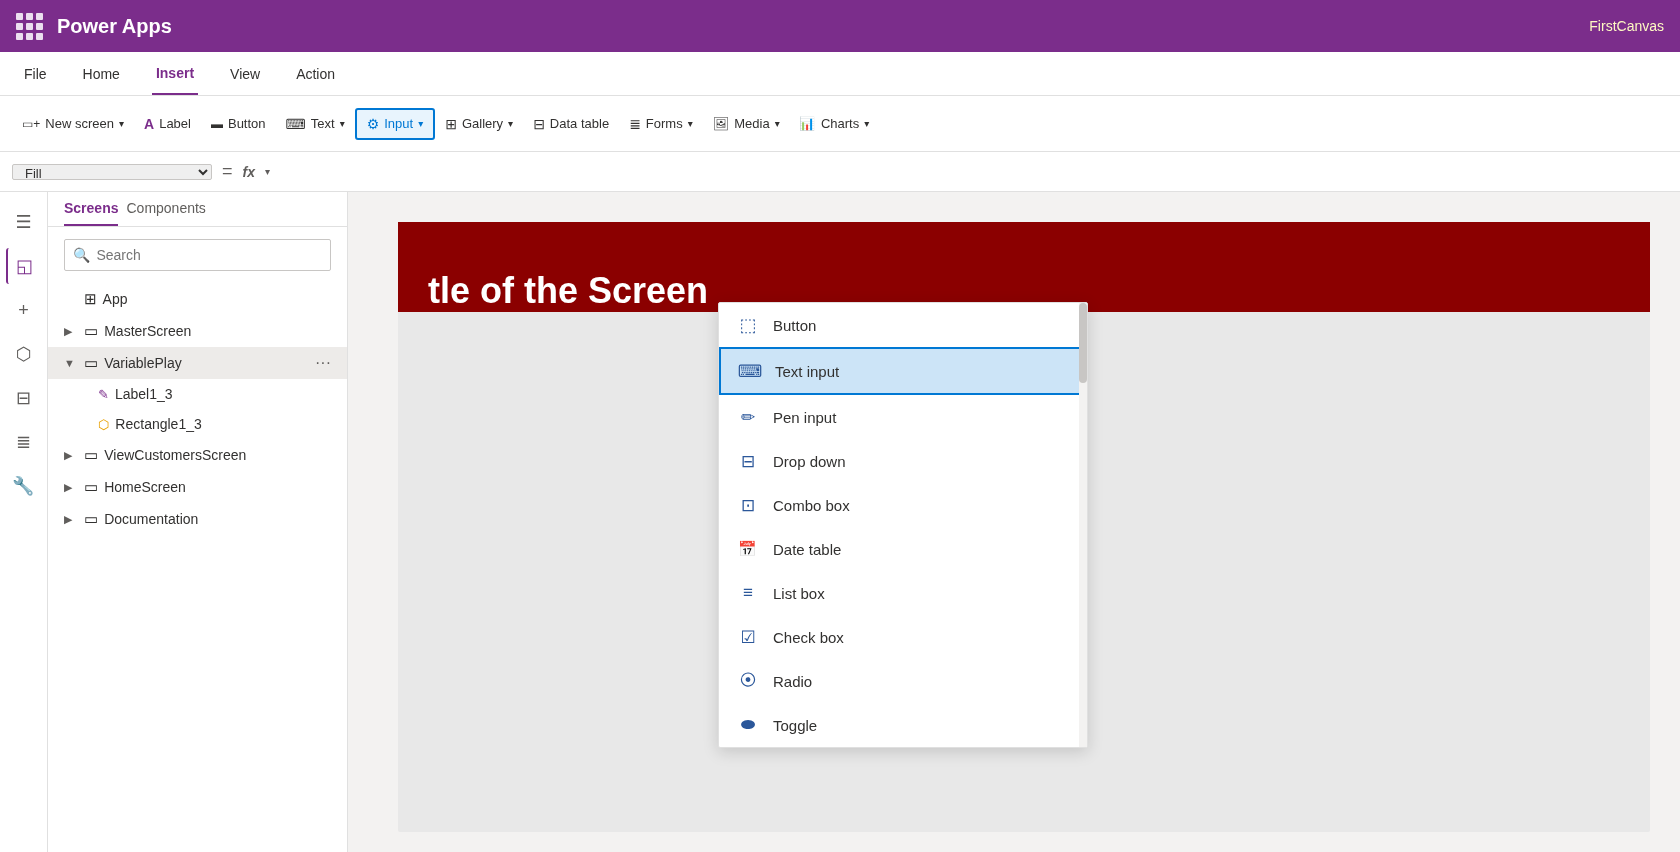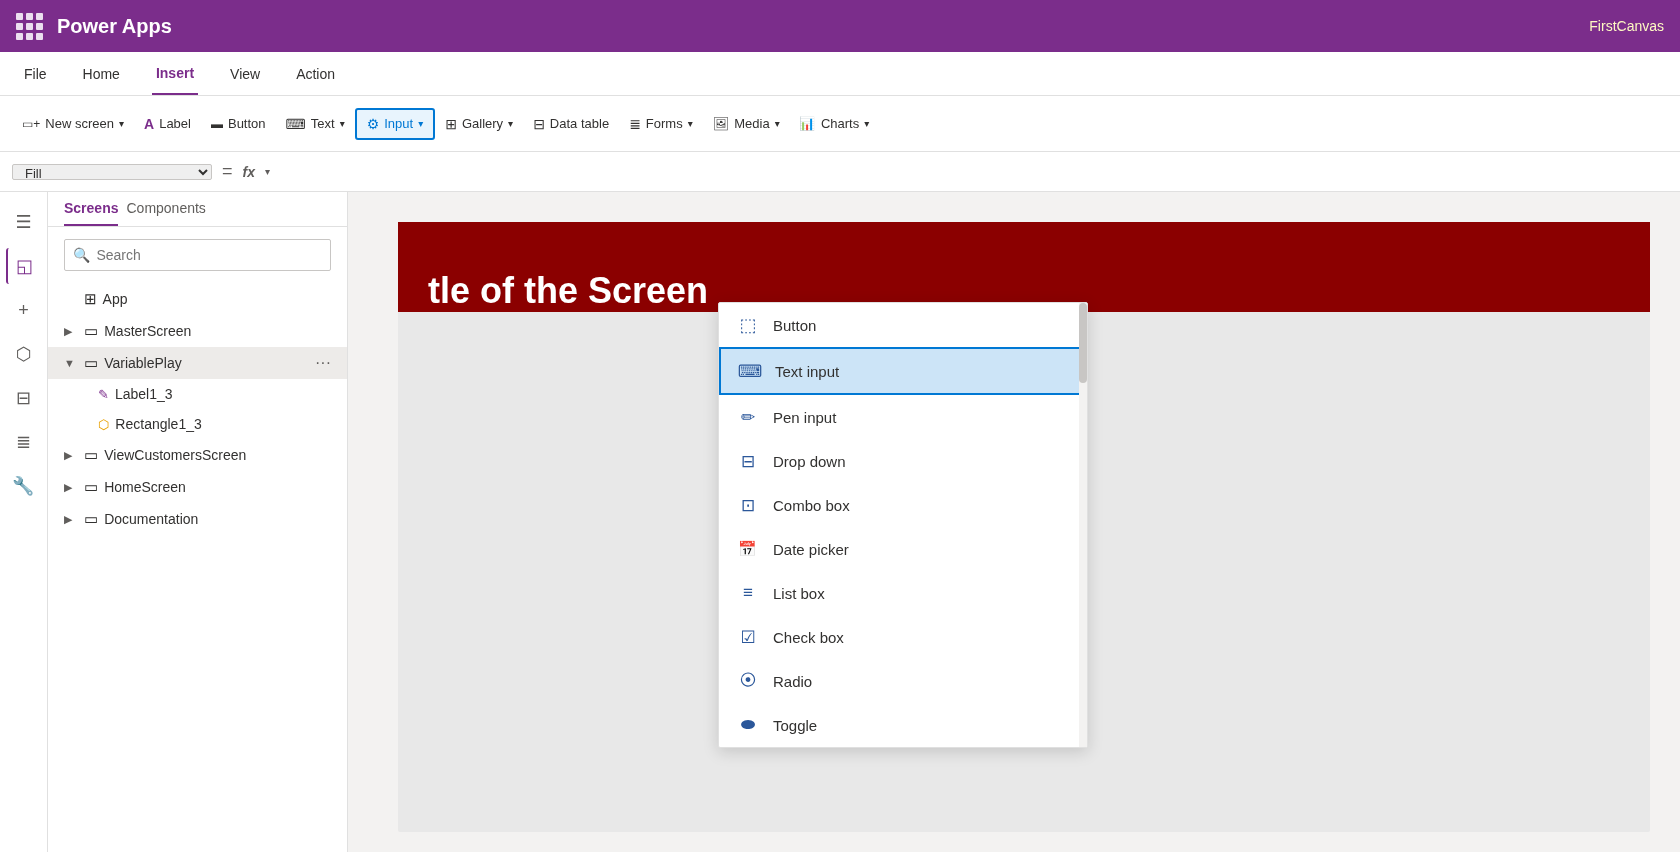--- a/index.html
+++ b/index.html
@@ -506,21 +506,21 @@
             <span>Drop down</span>
           </div>
 
           <div class="dropdown-item">
             <span class="di-icon di-combobox"></span>
             <span>Combo box</span>
           </div>
 
           <div class="dropdown-item">
             <span class="di-icon di-datepicker"></span>
-            <span>Date picker</span>
+            <span>Date table</span>
           </div>
 
           <div class="dropdown-item">
             <span class="di-icon di-listbox"></span>
             <span>List box</span>
           </div>
 
           <div class="dropdown-item">
             <span class="di-icon di-checkbox"></span>
             <span>Check box</span>

